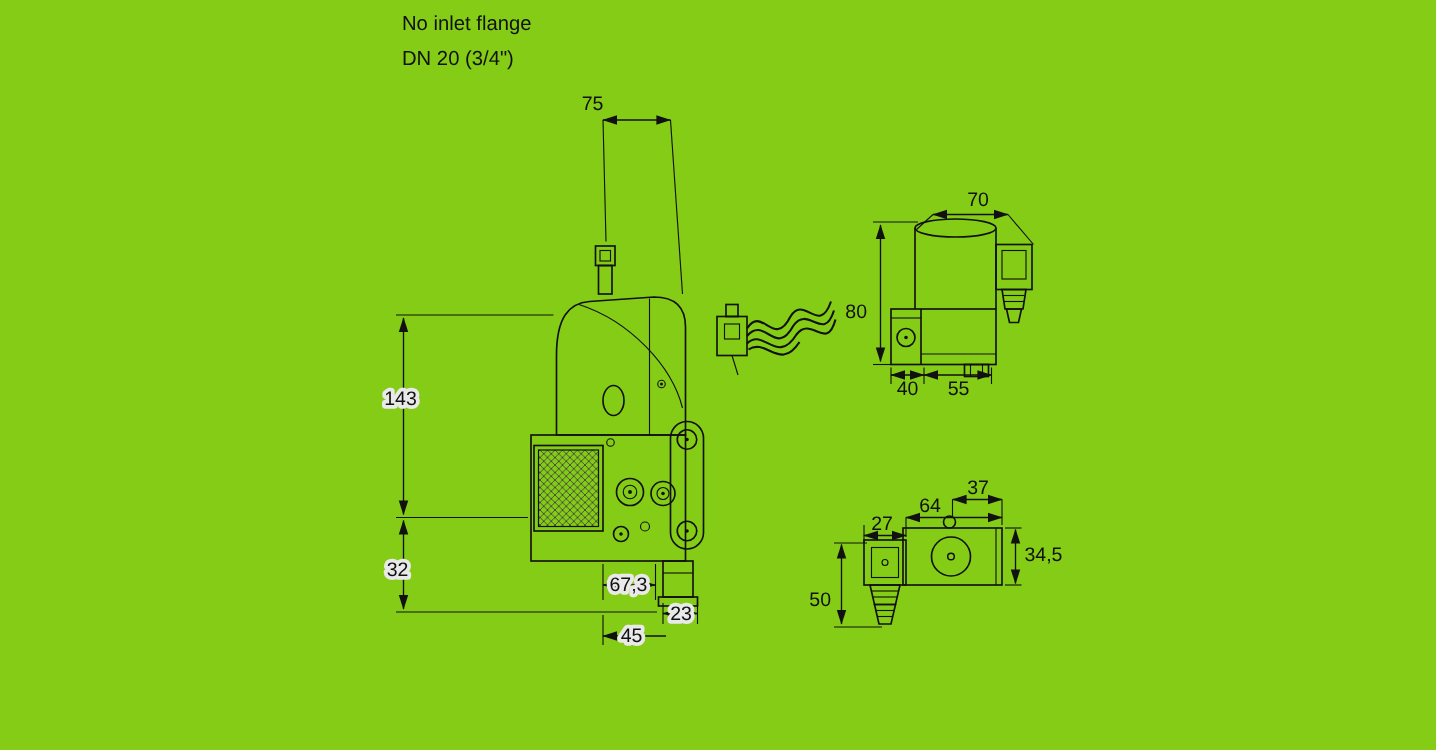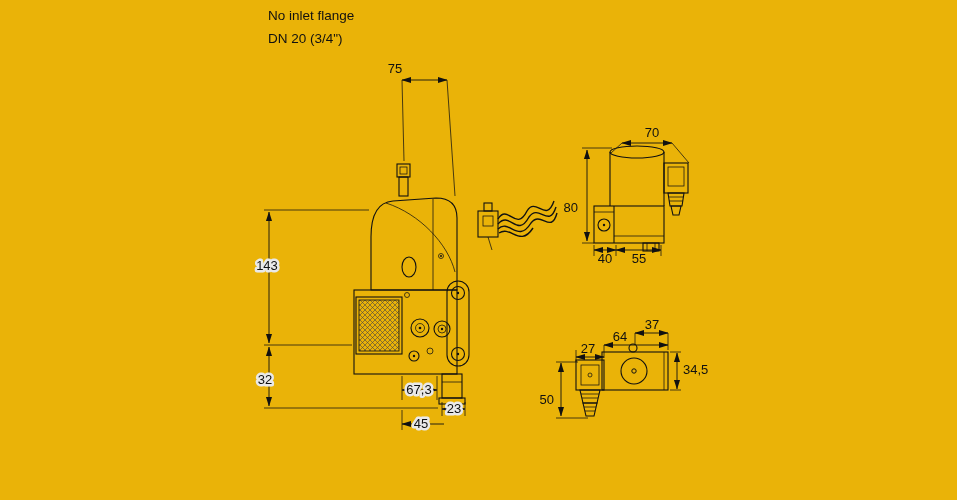--- a/index.html
+++ b/index.html
@@ -1,17 +1,17 @@
 <!DOCTYPE html>
 <html><head>
 <meta charset="utf-8">
 <style>
   html,body { margin:0; padding:0; background:#e9e9e9; }
   .stage {
-    position:relative; width:957px; height:500px; background:#eab308;
+    position:relative; width:957px; height:500px; background:#84cc16;
     font-family:"Liberation Sans", sans-serif; overflow:hidden;
   }
   svg { display:block; }
   text {
     font-family:"Liberation Sans", sans-serif;
     font-size:13px; fill:#111;
   }
   .hdr { font-size:13.5px; }
   .ln   { stroke:#111; stroke-width:1.1; fill:none; }
   .thin { stroke:#111; stroke-width:0.75; fill:none; }

